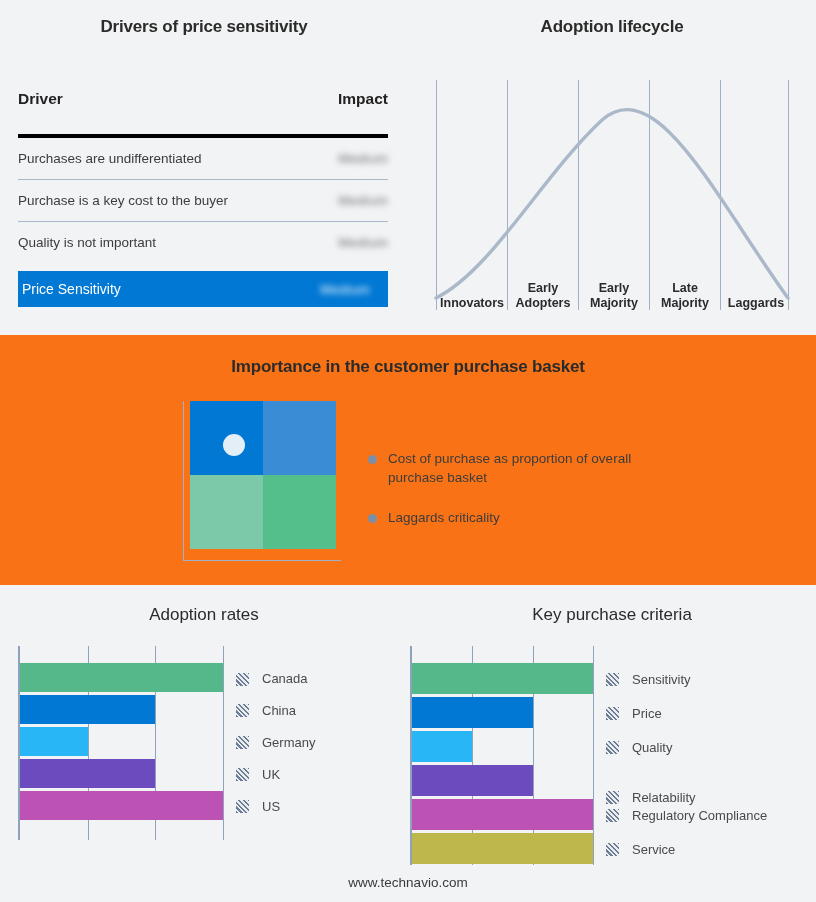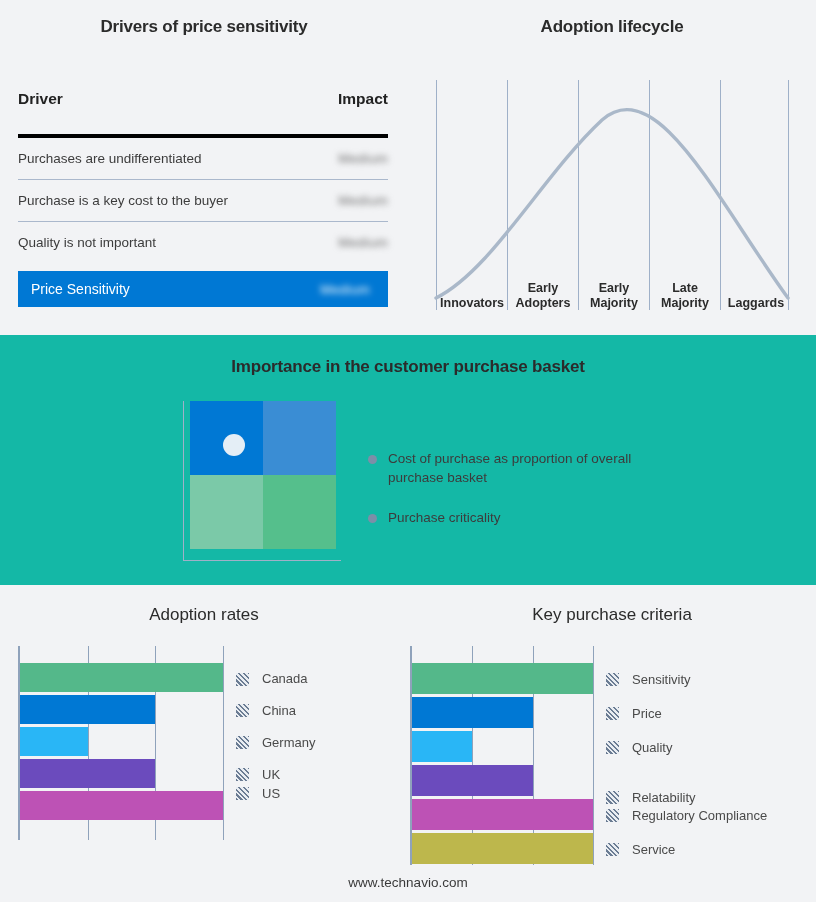--- a/index.html
+++ b/index.html
@@ -78,21 +78,21 @@
   }
   #dt-highlight {
     position: absolute;
     left: 18px; top: 271px;
     width: 370px; height: 36px;
     background: #0078d4;
     display: flex;
     align-items: center;
     justify-content: space-between;
     box-sizing: border-box;
-    padding: 0 18px 0 13px;
+    padding: 0 18px 0 4px;
   }
   #dt-highlight .hl-label {
     font-size: 14px;
     color: #ffffff;
   }
   #dt-highlight .impact-blur {
     color: #ffffff;
     filter: blur(3.1px);
   }
 
@@ -132,21 +132,21 @@
     text-align: center;
     line-height: 14.5px;
     width: 72px;
   }
 
   
   #importance-panel {
     position: absolute;
     left: 0; top: 335px;
     width: 816px; height: 250px;
-    background: #14b8a6;
+    background: #f97316;
   }
   #importance-title {
     position: absolute;
     left: 0; top: 22px;
     width: 816px;
   }
   #quad-wrap {
     position: absolute;
     left: 183px; top: 66px;
     width: 160px; height: 165px;
@@ -348,21 +348,21 @@
     </div>
   </div>
 
   <div id="importance-legend">
     <div class="imp-legend-item">
       <span class="imp-bullet"></span>
       <span class="imp-text">Cost of purchase as proportion of overall purchase basket</span>
     </div>
     <div class="imp-legend-item">
       <span class="imp-bullet"></span>
-      <span class="imp-text">Purchase criticality</span>
+      <span class="imp-text">Laggards criticality</span>
     </div>
   </div>
 </div>
 
 <div id="row3">
 
   <div>
     <div class="bar-panel-title" style="left:0; width:408px;">Adoption rates</div>
 
     <div class="bar-plot" id="plot-adoption" style="left:18px; top:61px; width:205px; height:194px;">
@@ -387,21 +387,21 @@
           <span class="bl-label">China</span>
         </div>
         <div class="bl-item" style="top: 89px;">
           <span class="bl-swatch"></span>
           <span class="bl-label">Germany</span>
         </div>
         <div class="bl-item" style="top: 121px;">
           <span class="bl-swatch"></span>
           <span class="bl-label">UK</span>
         </div>
-        <div class="bl-item" style="top: 140px;">
+        <div class="bl-item" style="top: 153px;">
           <span class="bl-swatch"></span>
           <span class="bl-label">US</span>
         </div>
       </div>
   </div>
 
   <div>
     <div class="bar-panel-title" style="left:408px; width:408px;">Key purchase criteria</div>
 
     <div class="bar-plot" id="plot-criteria" style="left:410px; top:61px; width:183px; height:219px;">

